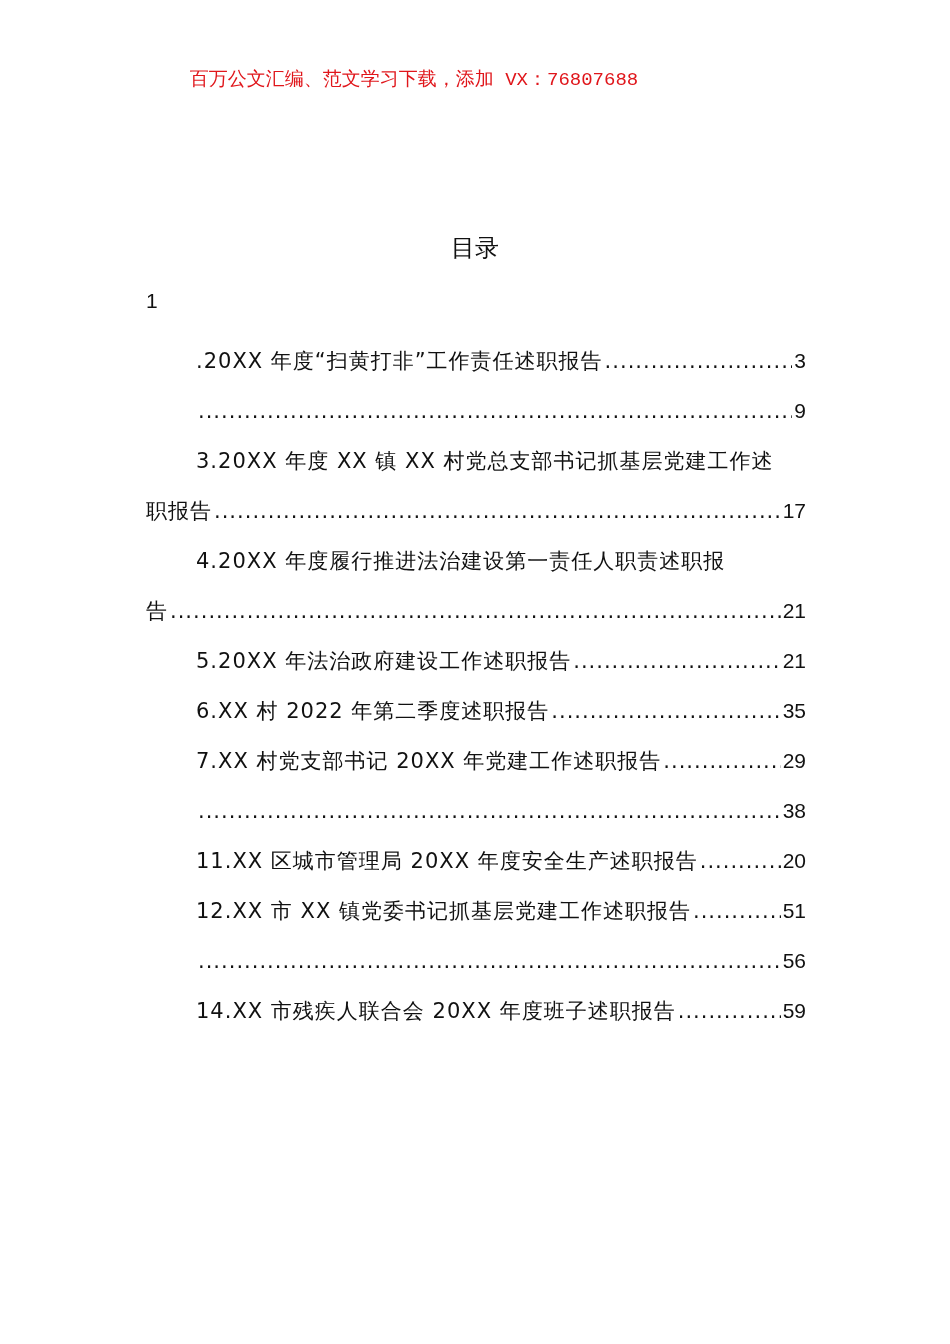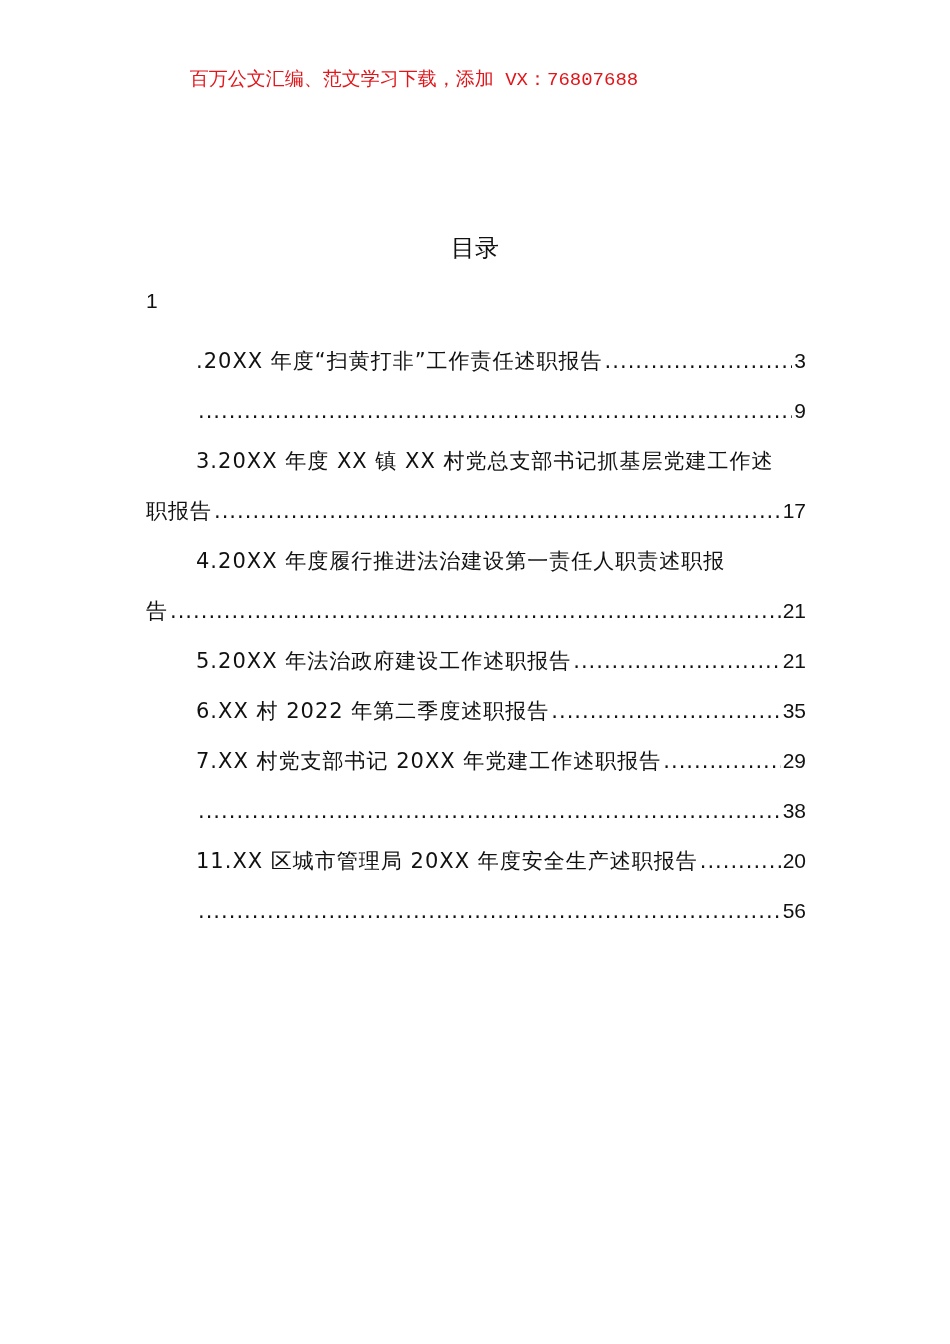--- a/index.html
+++ b/index.html
@@ -163,21 +163,35 @@
 
 
   <div class="entry">
     <div class="line indent">
       <span class="txt">11.XX 区城市管理局 20XX 年度安全生产述职报告</span>
       <span class="leader"></span>
       <span class="page">20</span>
     </div>
   </div>
 
+  <div class="entry">
+    <div class="line indent">
+      <span class="txt">12.XX 市 XX 镇党委书记抓基层党建工作述职报告</span>
+      <span class="leader"></span>
+      <span class="page">51</span>
+    </div>
+  </div>
 
   <div class="entry">
     <div class="line indent">
       <span class="leader"></span>
       <span class="page">56</span>
     </div>
   </div>
 
+  <div class="entry">
+    <div class="line indent">
+      <span class="txt">14.XX 市残疾人联合会 20XX 年度班子述职报告</span>
+      <span class="leader"></span>
+      <span class="page">59</span>
+    </div>
+  </div>
 </div>
 
 </body></html>

